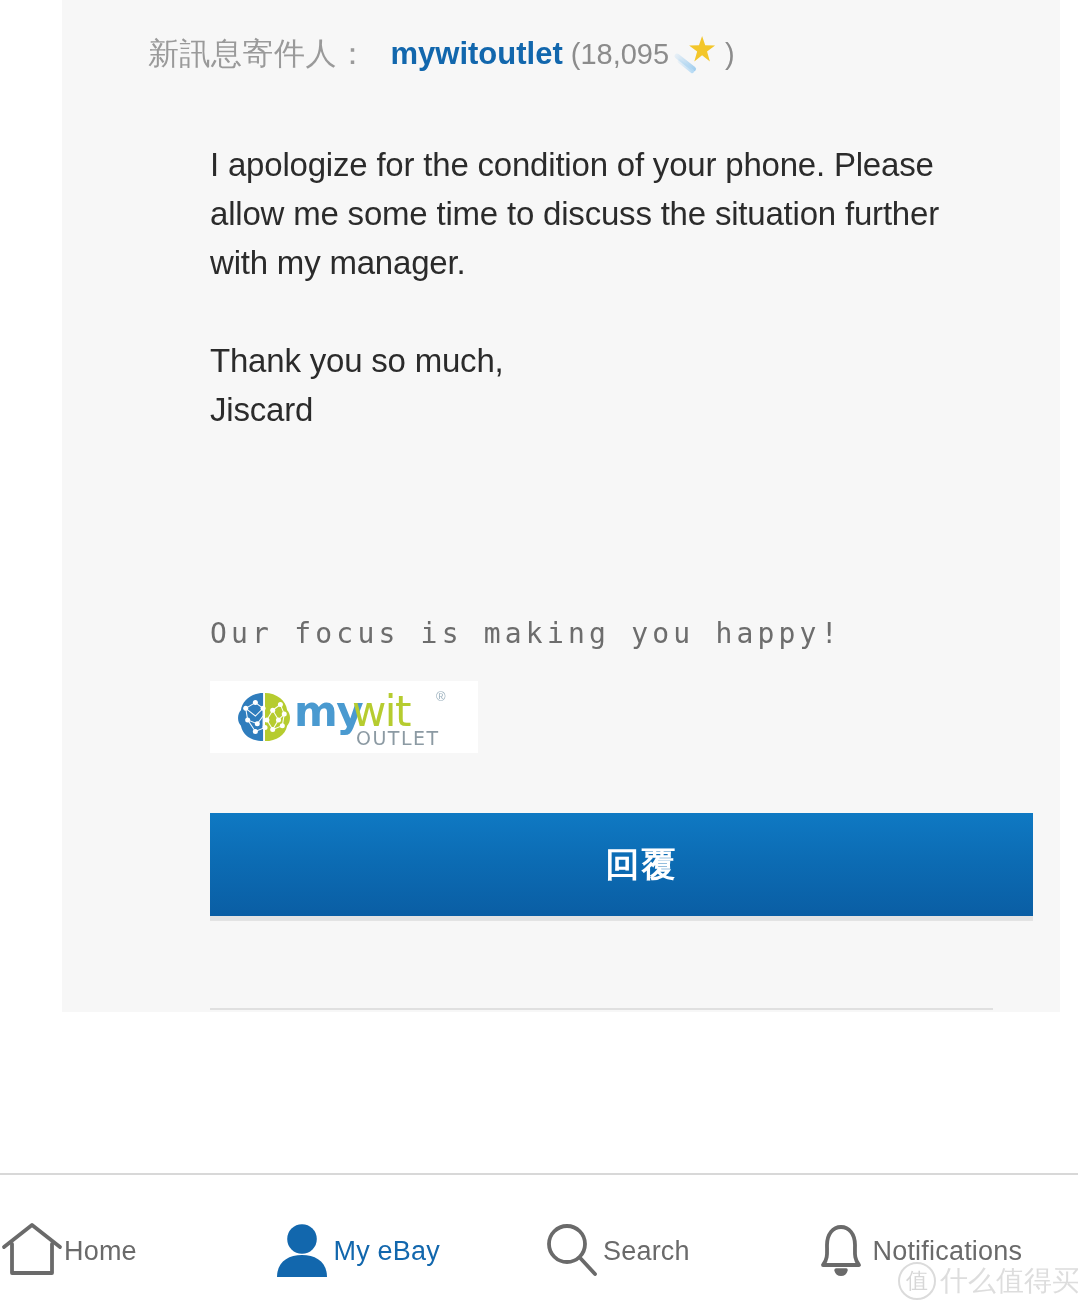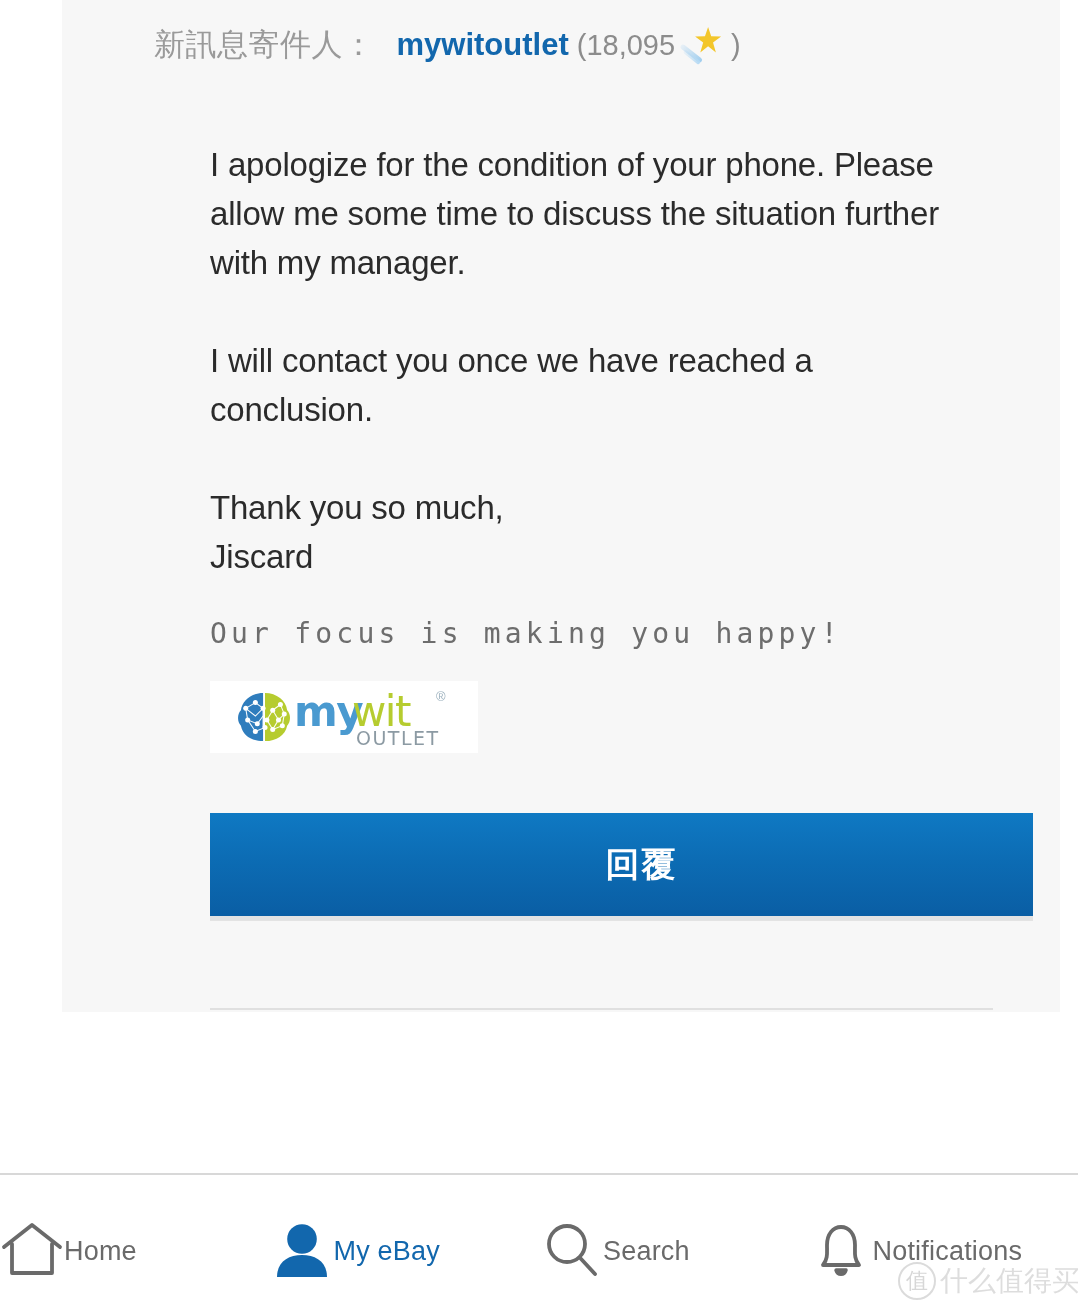--- a/index.html
+++ b/index.html
@@ -29,24 +29,23 @@
     top: 0;
     width: 998px;
     height: 1012px;
     background: #f7f7f7;
     box-sizing: border-box;
   }
 
   .sender-line {
     position: absolute;
     left: 86px;
-    top: 29px;
+    top: 38px;
     white-space: nowrap;
     line-height: 1;
-    margin-left: 6px;
   }
   .sender-label {
     font-size: 31px;
     color: #9a9a9a;
     letter-spacing: 0.5px;
   }
   .sender-name {
     font-size: 31px;
     font-weight: bold;
     color: #1267ad;
@@ -307,21 +306,20 @@
 <div id="screen">
 
   <div class="msg-panel">
 
     <div class="sender-line">
       <span class="sender-label">新訊息寄件人：</span><span class="sender-name">mywitoutlet</span><span class="sender-score">(18,095</span><span class="star-emoji"><span class="trail"></span><span class="trail2"></span><span class="star"></span></span><span class="sender-score">)</span>
     </div>
 
     <div class="body-text">
       <p>I apologize for the condition of your phone. Please allow me some time to discuss the situation further with my manager.</p>
-      <p>I will contact you once we have reached a conclusion.</p>
       <p class="tight">Thank you so much,</p>
       <p class="tight">Jiscard</p>
     </div>
 
     <div class="tagline">Our focus is making you happy!</div>
 
     <div class="logo-box">
       <div class="logo-inner">
         <svg class="logo-brain" viewBox="0 0 60 54" xmlns="http://www.w3.org/2000/svg">
           <path d="M28 2 C16 2 6 10 5 20 C1 24 1 32 5 36 C7 46 16 52 28 52 Z" fill="#2f7dbd"></path>

